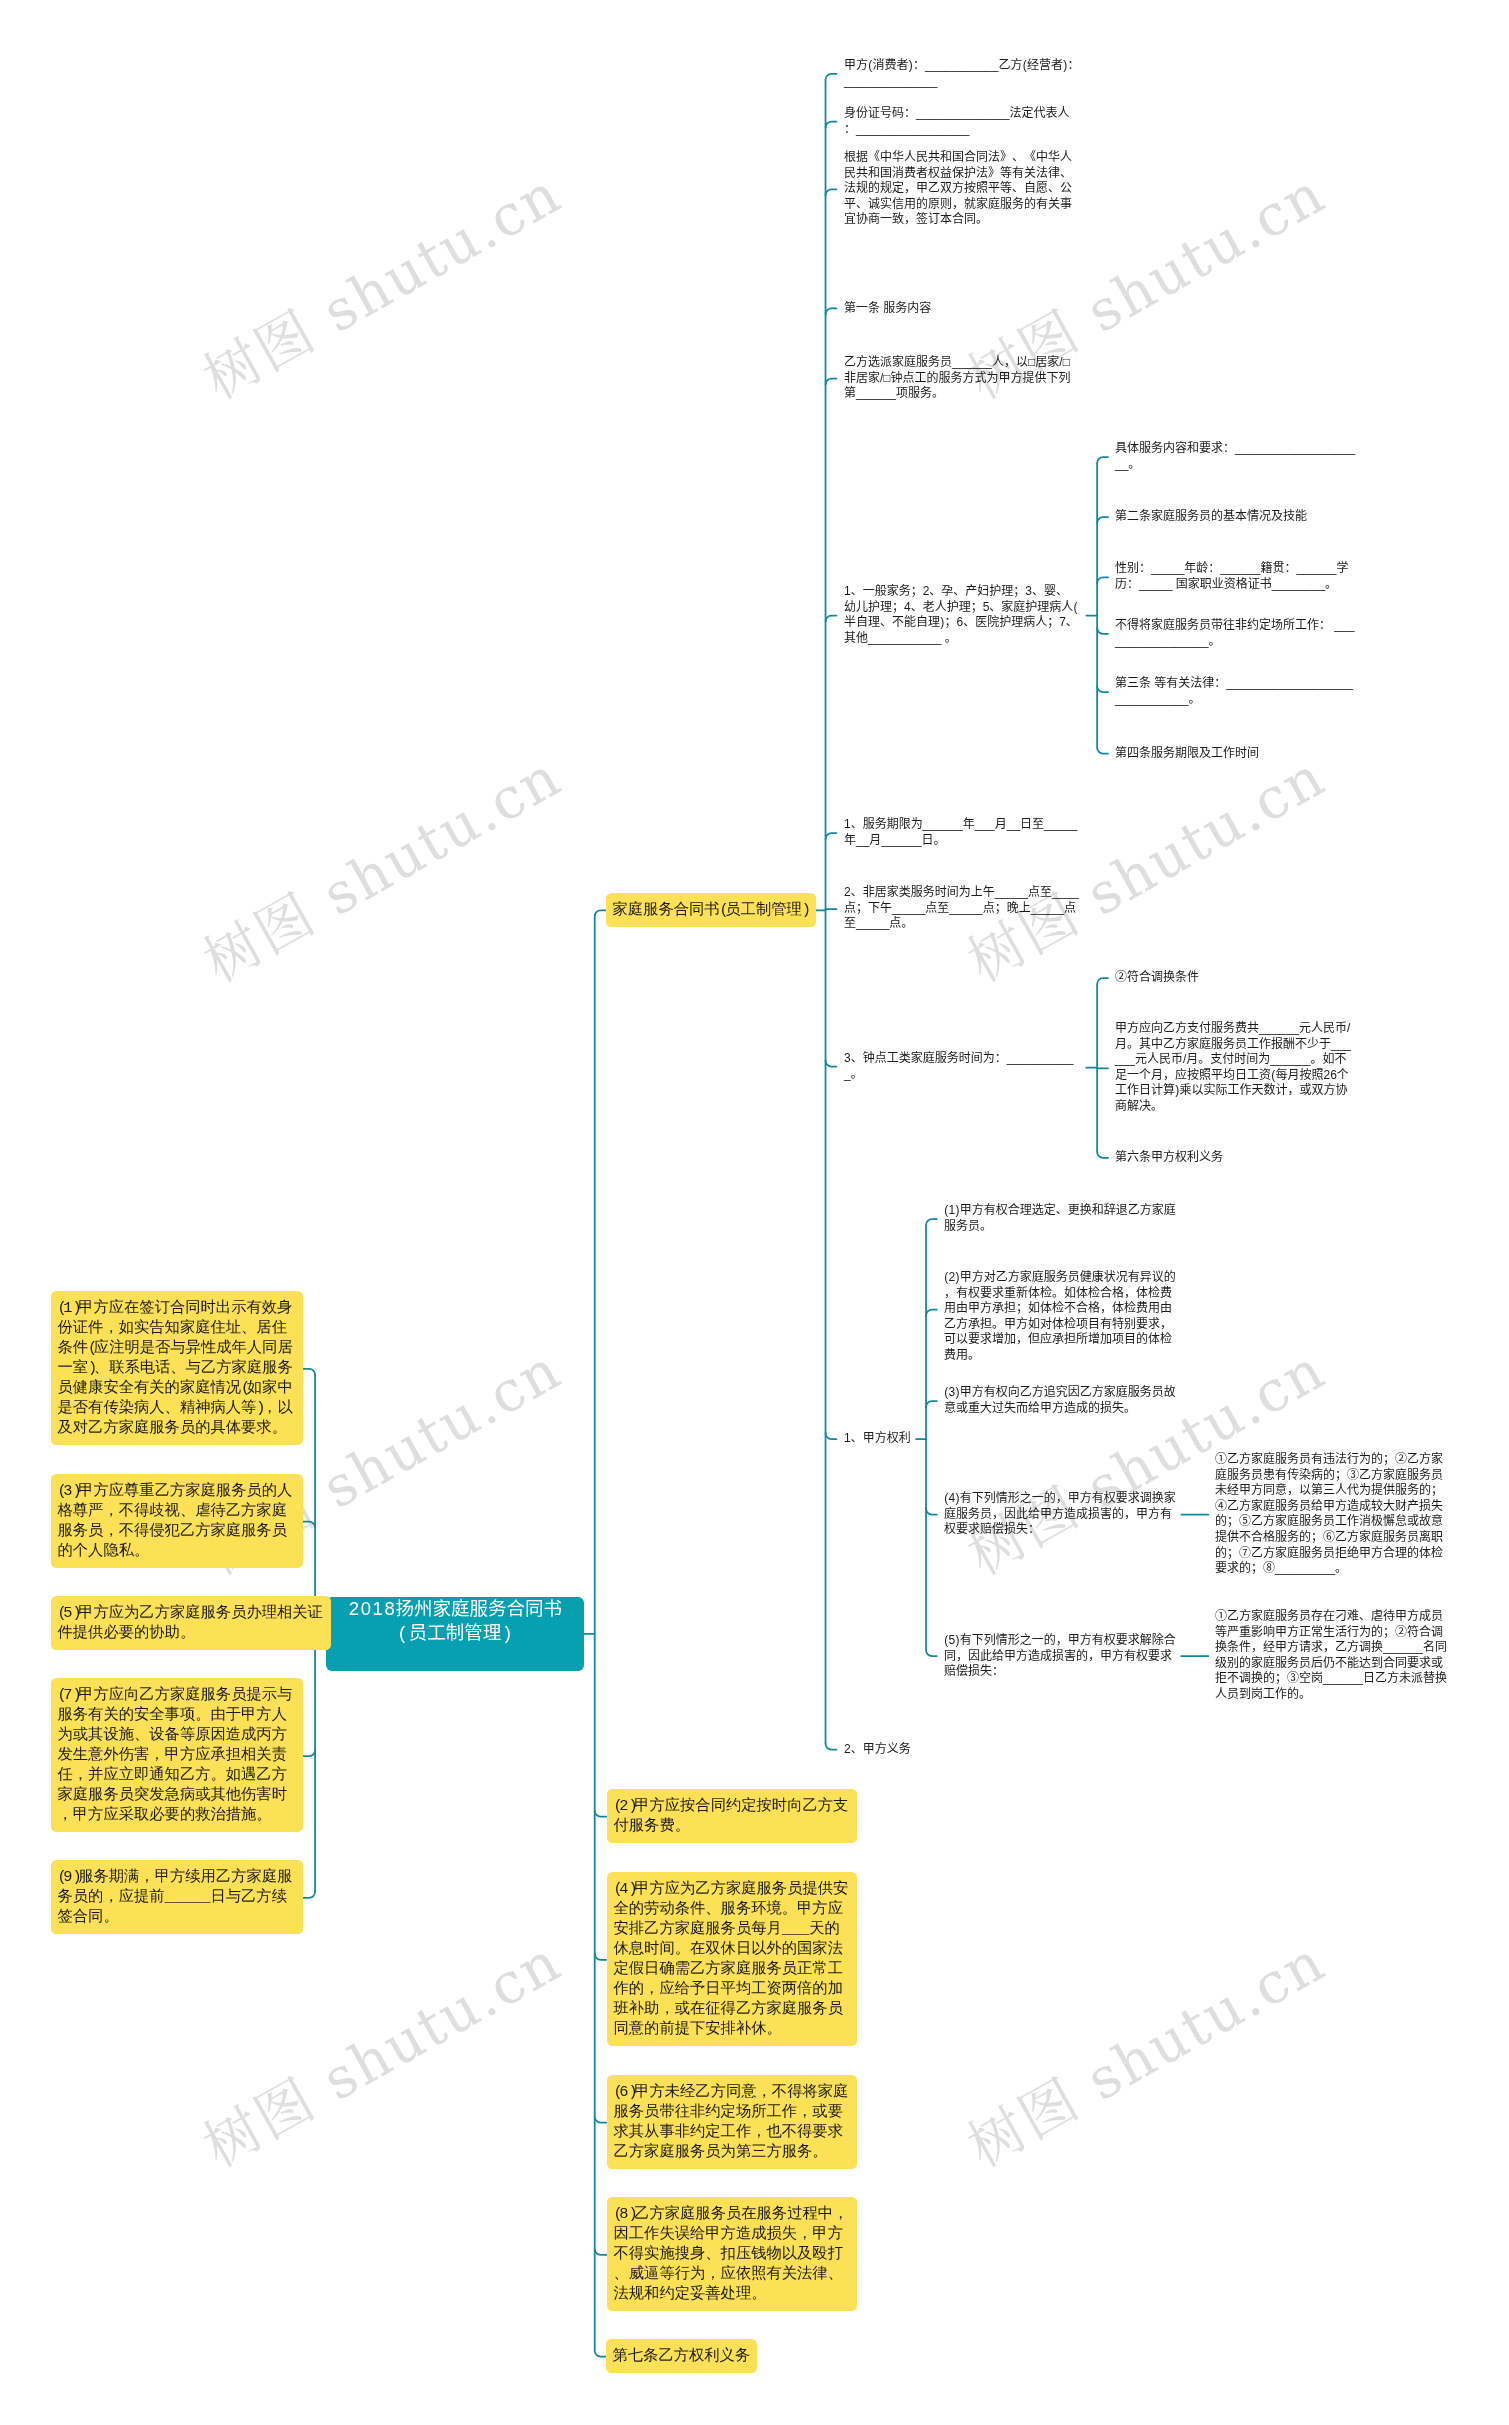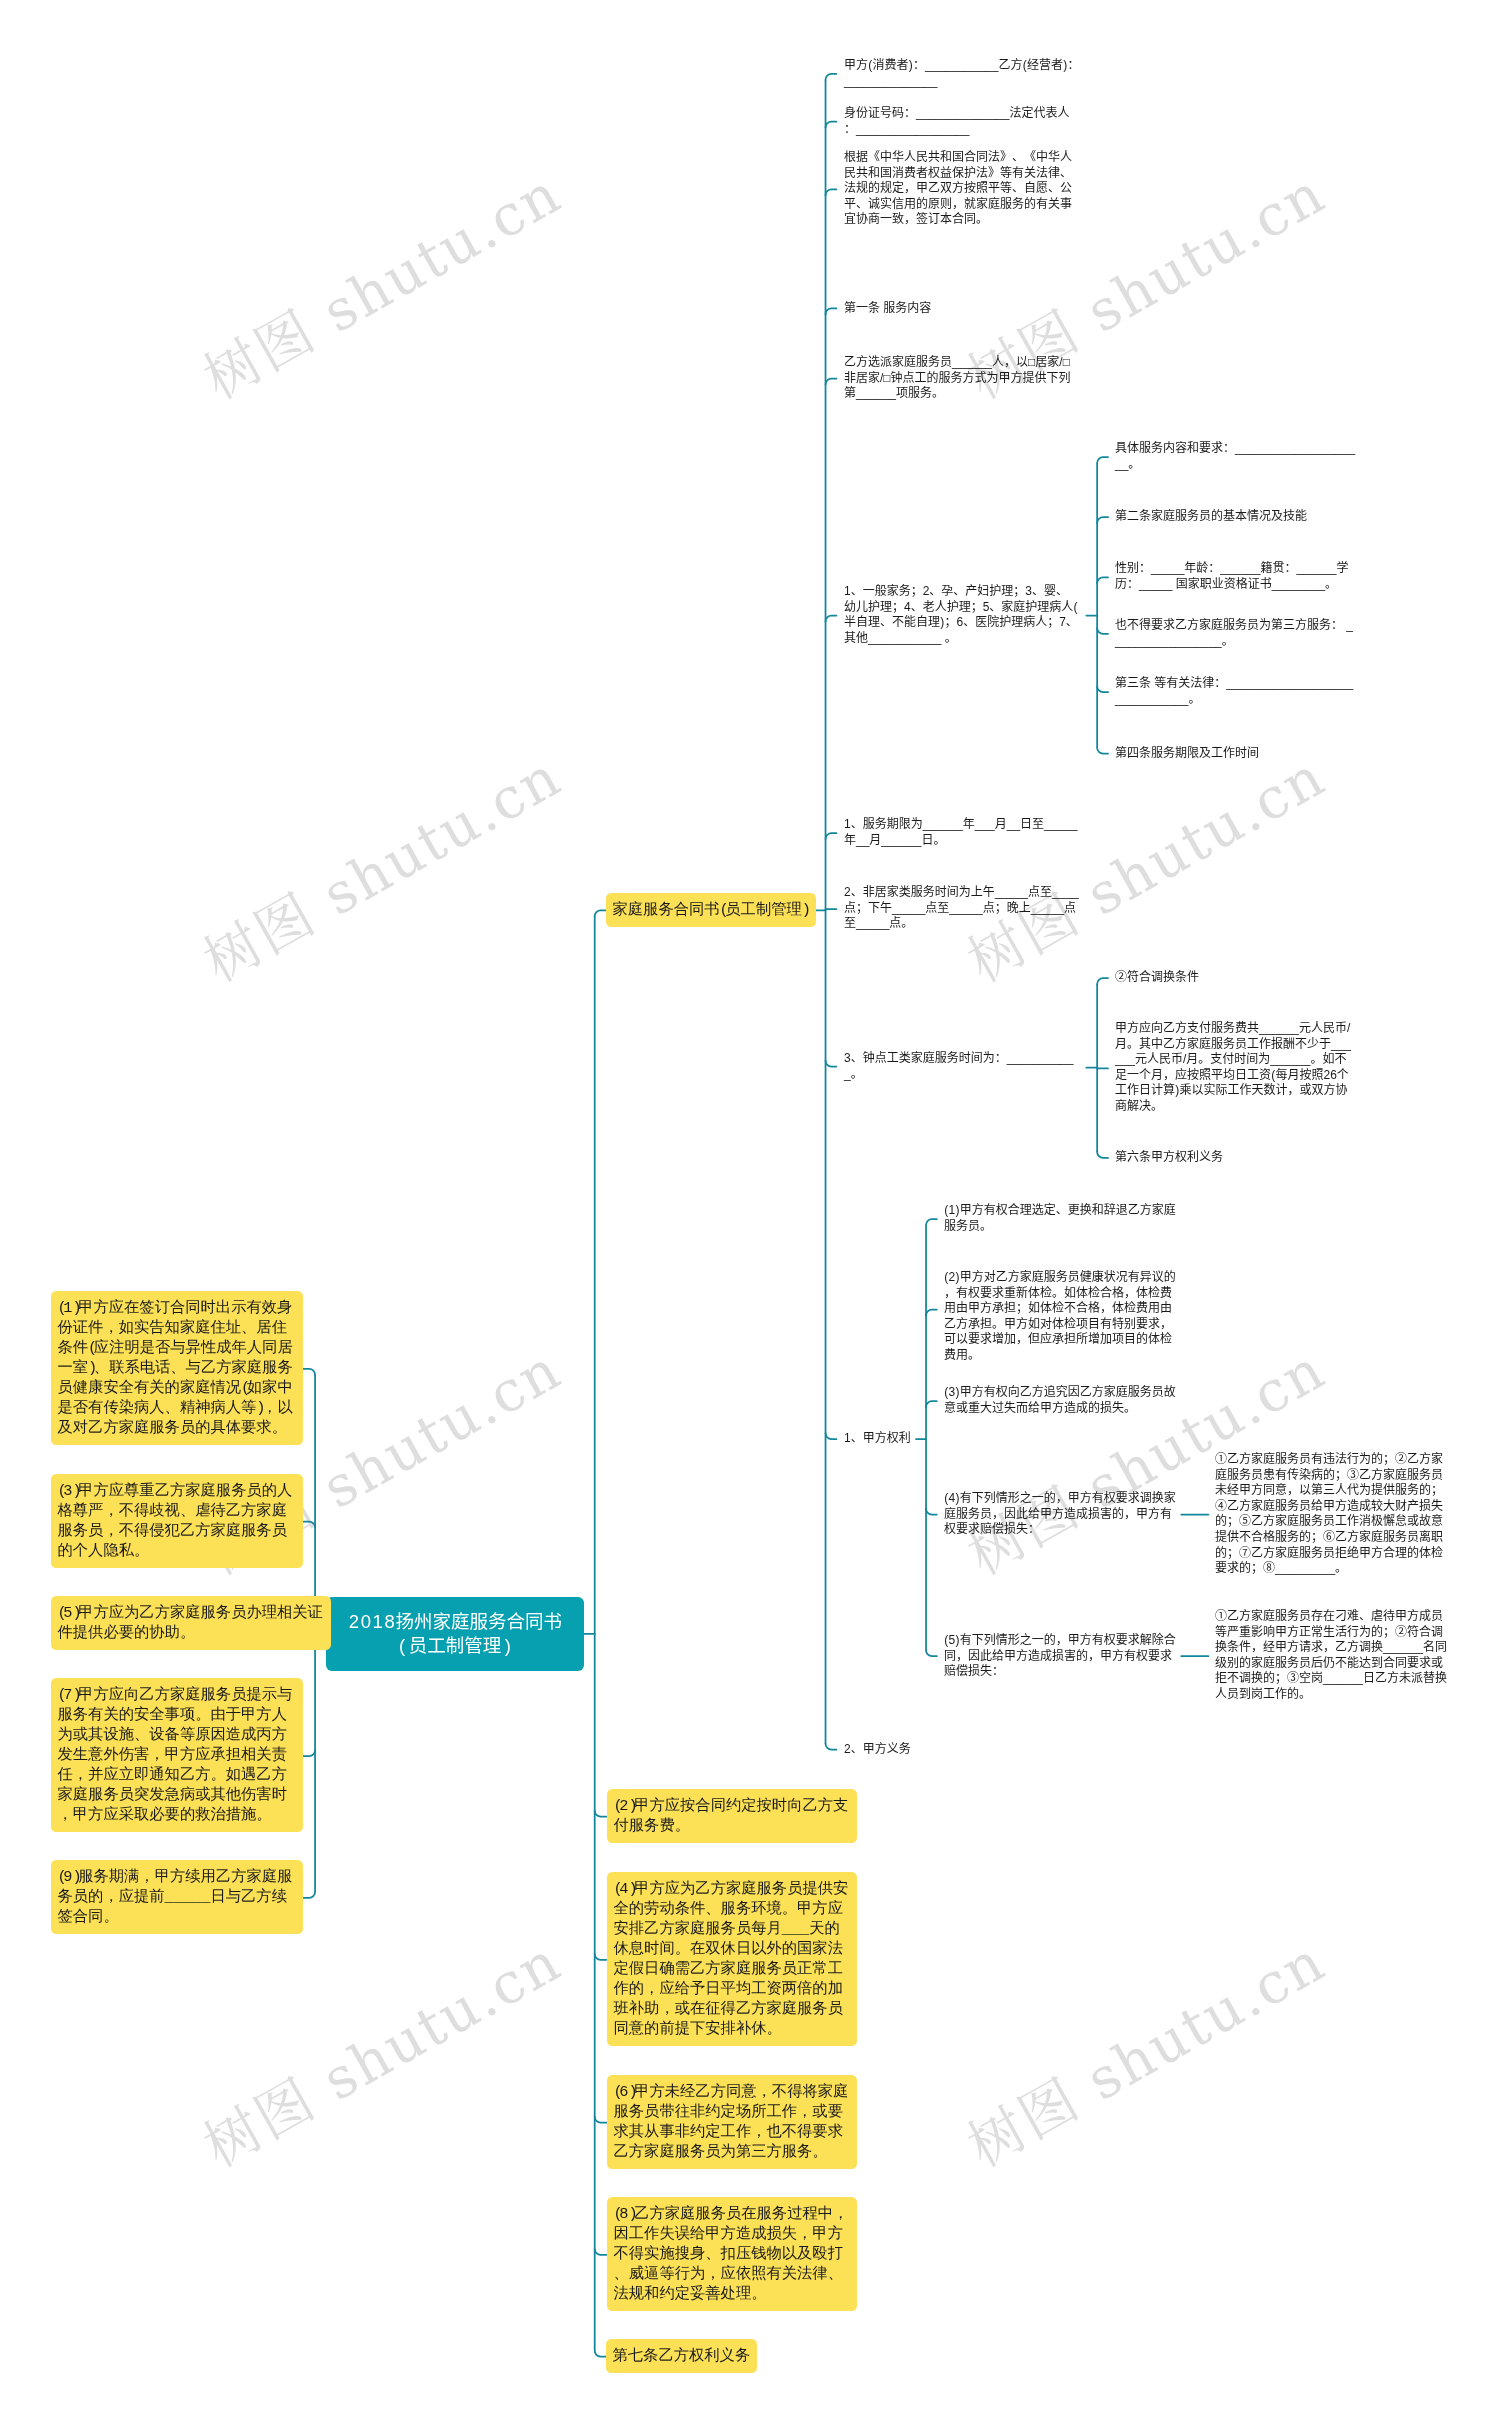--- a/index.html
+++ b/index.html
@@ -9,21 +9,21 @@
 #stage{position:absolute;left:0;top:0;width:1509px;height:2426px;}
 svg#links{position:absolute;left:0;top:0;width:1509px;height:2426px;pointer-events:none;}
 .tnode{position:absolute;font-size:12px;line-height:15.6px;color:#1a1a1a;
        word-break:break-all;line-break:anywhere;text-spacing-trim:space-all;}
 .pw{display:inline-block;width:0.375em;text-align:center;}
 .bnode{position:absolute;background:#fce055;border-radius:5.3px;
        font-size:15.3px;line-height:20px;color:#1a1a1a;padding:7px 6.5px;
        box-sizing:border-box;word-break:break-all;line-break:anywhere;text-spacing-trim:space-all;font-family:Liberation Mono, monospace;}
 #rootnode{position:absolute;left:326px;top:1597px;width:258px;height:74px;
        background:#07a0b0;border-radius:5.9px;color:#fff;font-size:18.5px;
-       line-height:24px;display:flex;align-items:center;justify-content:center;
+       line-height:24px;display:flex;justify-content:center;
        text-align:center;box-sizing:border-box;padding:0 17.7px;
        word-break:break-all;line-break:anywhere;text-spacing-trim:space-all;}
 #rootnode .pw{display:inline-block;width:0.71em;text-align:center;}
 #rootnode .dg{display:inline-block;width:0.642em;text-align:center;}
 .wm{position:absolute;color:#dedede;font-size:56px;font-family:"DejaVu Serif","Noto Serif CJK SC",serif;
     transform:rotate(-29.3deg);transform-origin:0 100%;white-space:nowrap;
     letter-spacing:2.1px;pointer-events:none;line-height:56px;}
 </style>
 </head>
 <body>
@@ -101,21 +101,21 @@
 <div class="tnode" id="T_n5" style="left:844px;top:355px;width:236px">乙方选派家庭服务员______人，以□居家/□非居家/□钟点工的服务方式为甲方提供下列第______项服务。</div>
 <div class="tnode" id="T_n6" style="left:844px;top:584px;width:236px">1、一般家务；2、孕、产妇护理；3、婴、幼儿护理；4、老人护理；5、家庭护理病人<span class="pw">(</span>半自理、不能自理<span class="pw">)</span>；6、医院护理病人；7、其他___________ 。</div>
 <div class="tnode" id="T_n7" style="left:844px;top:817px;width:236px">1、服务期限为______年___月__日至_____年__月______日。</div>
 <div class="tnode" id="T_n8" style="left:844px;top:885px;width:236px">2、非居家类服务时间为上午_____点至____点；下午_____点至_____点；晚上_____点至_____点。</div>
 <div class="tnode" id="T_n9" style="left:844px;top:1051px;width:236px">3、钟点工类家庭服务时间为：___________。</div>
 <div class="tnode" id="T_n10" style="left:844px;top:1431px;width:83px">1、甲方权利</div>
 <div class="tnode" id="T_n11" style="left:844px;top:1742px;width:83px">2、甲方义务</div>
 <div class="tnode" id="T_a1" style="left:1115px;top:441px;width:242px">具体服务内容和要求：____________________。</div>
 <div class="tnode" id="T_a2" style="left:1115px;top:509px;width:242px">第二条家庭服务员的基本情况及技能</div>
 <div class="tnode" id="T_a3" style="left:1115px;top:561px;width:242px">性别：_____年龄：______籍贯：______学历：_____ 国家职业资格证书________。</div>
-<div class="tnode" id="T_a4" style="left:1115px;top:618px;width:242px">也不得要求乙方家庭服务员为第三方服务： _________________。</div>
+<div class="tnode" id="T_a4" style="left:1115px;top:618px;width:242px">不得将家庭服务员带往非约定场所工作： _________________。</div>
 <div class="tnode" id="T_a5" style="left:1115px;top:676px;width:242px">第三条 等有关法律：______________________________。</div>
 <div class="tnode" id="T_a6" style="left:1115px;top:746px;width:242px">第四条服务期限及工作时间</div>
 <div class="tnode" id="T_b1" style="left:1115px;top:970px;width:238px">②符合调换条件</div>
 <div class="tnode" id="T_b2" style="left:1115px;top:1021px;width:238px">甲方应向乙方支付服务费共______元人民币/月。其中乙方家庭服务员工作报酬不少于______元人民币/月。支付时间为______。如不足一个月，应按照平均日工资<span class="pw">(</span>每月按照26个工作日计算<span class="pw">)</span>乘以实际工作天数计，或双方协商解决。</div>
 <div class="tnode" id="T_b3" style="left:1115px;top:1150px;width:238px">第六条甲方权利义务</div>
 <div class="tnode" id="T_c1" style="left:944px;top:1203px;width:236px"><span class="pw">(</span>1<span class="pw">)</span>甲方有权合理选定、更换和辞退乙方家庭服务员。</div>
 <div class="tnode" id="T_c2" style="left:944px;top:1270px;width:236px"><span class="pw">(</span>2<span class="pw">)</span>甲方对乙方家庭服务员健康状况有异议的，有权要求重新体检。如体检合格，体检费用由甲方承担；如体检不合格，体检费用由乙方承担。甲方如对体检项目有特别要求，可以要求增加，但应承担所增加项目的体检费用。</div>
 <div class="tnode" id="T_c3" style="left:944px;top:1385px;width:236px"><span class="pw">(</span>3<span class="pw">)</span>甲方有权向乙方追究因乙方家庭服务员故意或重大过失而给甲方造成的损失。</div>
 <div class="tnode" id="T_c4" style="left:944px;top:1491px;width:236px"><span class="pw">(</span>4<span class="pw">)</span>有下列情形之一的，甲方有权要求调换家庭服务员，因此给甲方造成损害的，甲方有权要求赔偿损失：</div>
 <div class="tnode" id="T_c5" style="left:944px;top:1633px;width:236px"><span class="pw">(</span>5<span class="pw">)</span>有下列情形之一的，甲方有权要求解除合同，因此给甲方造成损害的，甲方有权要求赔偿损失：</div>

